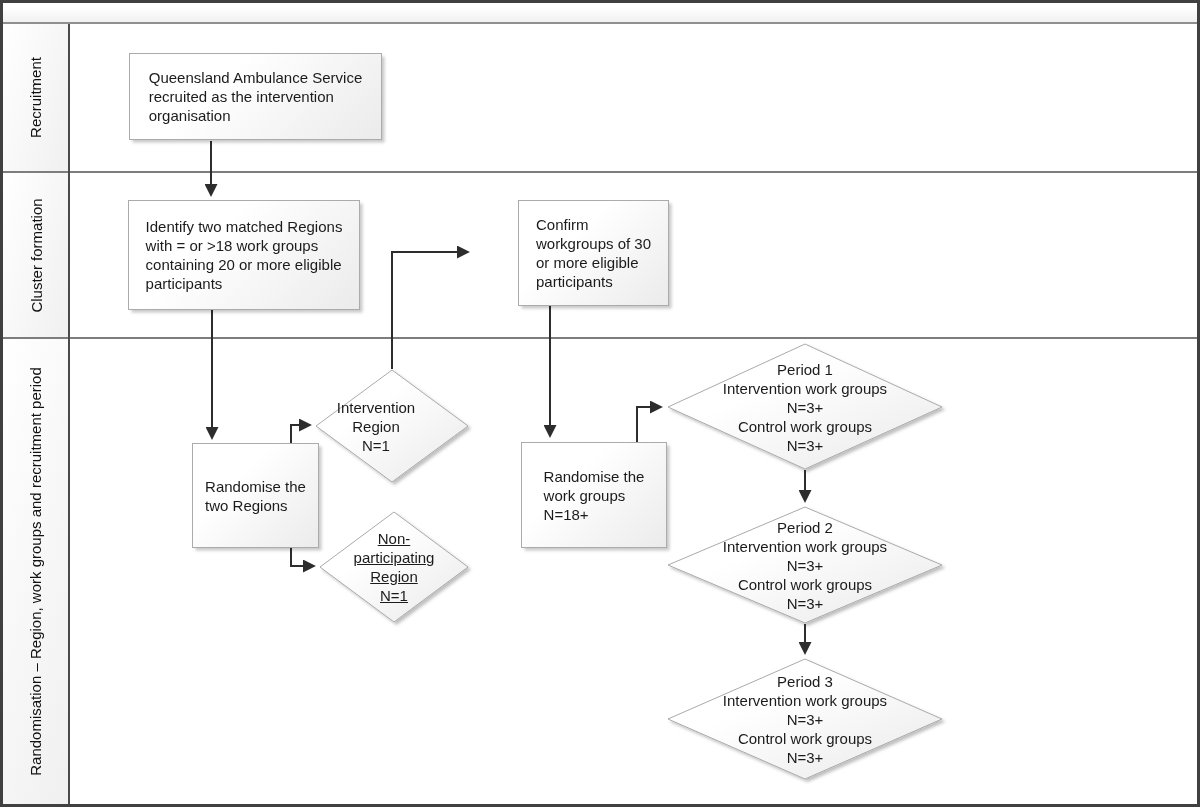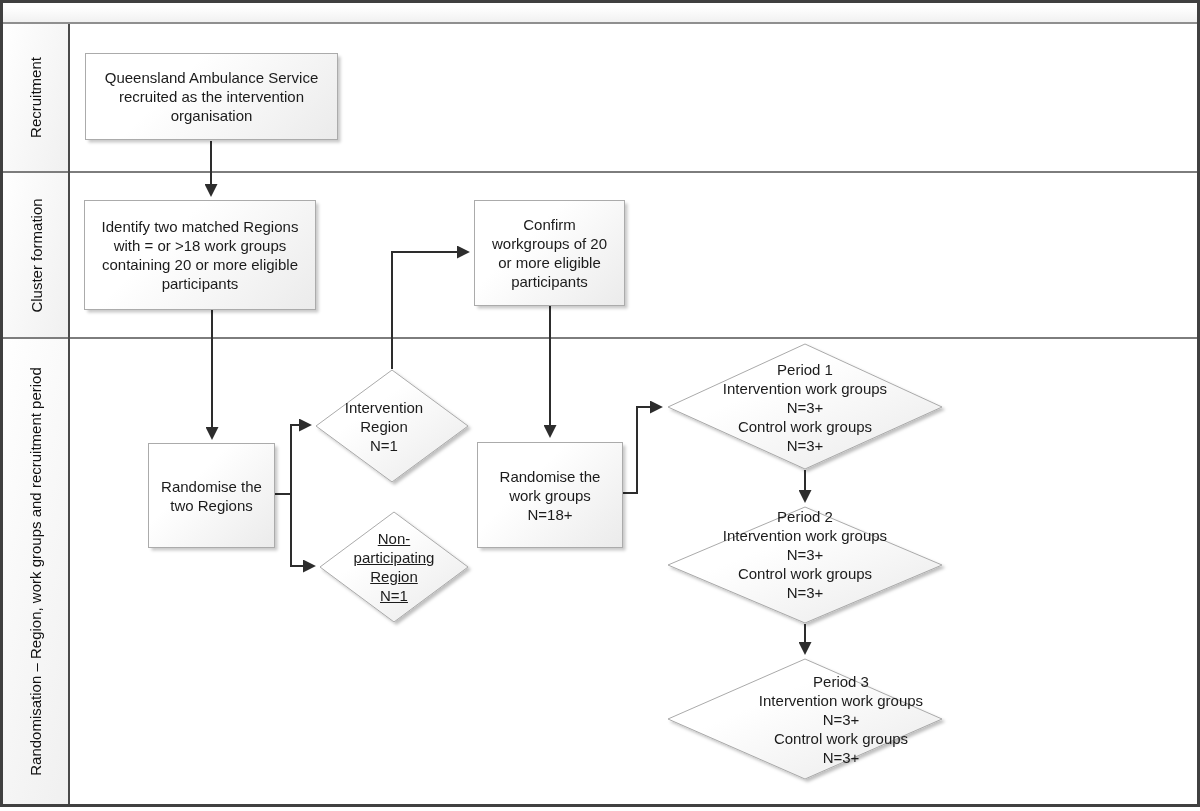--- a/index.html
+++ b/index.html
@@ -24,37 +24,37 @@
   #lane-cell-1 .rot{width:147px;height:65px;left:-41px;top:41px;}
   #lane-cell-2 .rot{width:164px;height:65px;left:-49.5px;top:49.5px;}
   #lane-cell-3 .rot{width:465px;height:65px;left:-200px;top:200px;}
   .lane-divider{left:3px;width:1194px;height:2px;background:#7d7d7d;z-index:2;}
   #lane-divider-1{top:171px;}
   #lane-divider-2{top:337px;}
   #column-divider{left:68px;top:24px;width:2px;height:780px;background:#4a4a4a;z-index:2;}
   
   #diagram-svg{left:0;top:0;width:1200px;height:811px;z-index:3;}
   
-  .node-box{display:flex;align-items:center;justify-content:center;text-align:center;
+  .node-box{display:flex;align-items:center;justify-content:center;text-align:left;
     background:linear-gradient(135deg,#ffffff 35%,#ebebeb);
     border:1px solid #ababab;box-shadow:2.5px 2.5px 3px rgba(0,0,0,0.22);
-    box-sizing:border-box;z-index:4;}
+    box-sizing:border-box;z-index:4;margin-left:44px;}
   .node-text{white-space:pre-line;font-size:15px;line-height:19px;color:#1b1b1b;}
   
   .diamond-label{display:flex;align-items:center;justify-content:center;text-align:center;z-index:5;}
   #box-qas{left:85px;top:53px;width:253px;height:87px;}
   #box-identify{left:84px;top:200px;width:232px;height:110px;}
   #box-confirm{left:474px;top:200px;width:151px;height:106px;}
   #box-rand-regions{left:148px;top:443px;width:127px;height:105px;}
   #box-rand-workgroups{left:477px;top:442px;width:146px;height:106px;}
-  #label-intervention{left:304px;top:376px;width:160px;height:100px;}
+  #label-intervention{left:296px;top:376px;width:160px;height:100px;}
   #label-nonpart{left:314px;top:513px;width:160px;height:108px;text-decoration:underline;}
   #label-period1{left:665px;top:351px;width:280px;height:112px;justify-content:center;}
-  #label-period2{left:665px;top:498px;width:280px;height:112px;}
-  #label-period3{left:701px;top:663px;width:280px;height:112px;text-align:center;}
+  #label-period2{left:665px;top:509px;width:280px;height:112px;}
+  #label-period3{left:665px;top:663px;width:280px;height:112px;text-align:center;}
 </style>
 </head>
 <body>
 
 <div class="abs" id="frame"></div>
 <div class="abs" id="header-band"></div>
 
 <div class="abs lane-cell" id="lane-cell-1">
   <div class="rot">Recruitment</div>
 </div>
@@ -107,21 +107,21 @@
 organisation</div>
 </div>
 <div class="abs node-box" id="box-identify">
   <div class="node-text">Identify two matched Regions
 with = or &gt;18 work groups
 containing 20 or more eligible
 participants</div>
 </div>
 <div class="abs node-box" id="box-confirm">
   <div class="node-text">Confirm
-workgroups of 20
+workgroups of 30
 or more eligible
 participants</div>
 </div>
 <div class="abs node-box" id="box-rand-regions">
   <div class="node-text">Randomise the
 two Regions</div>
 </div>
 <div class="abs node-box" id="box-rand-workgroups">
   <div class="node-text">Randomise the
 work groups

